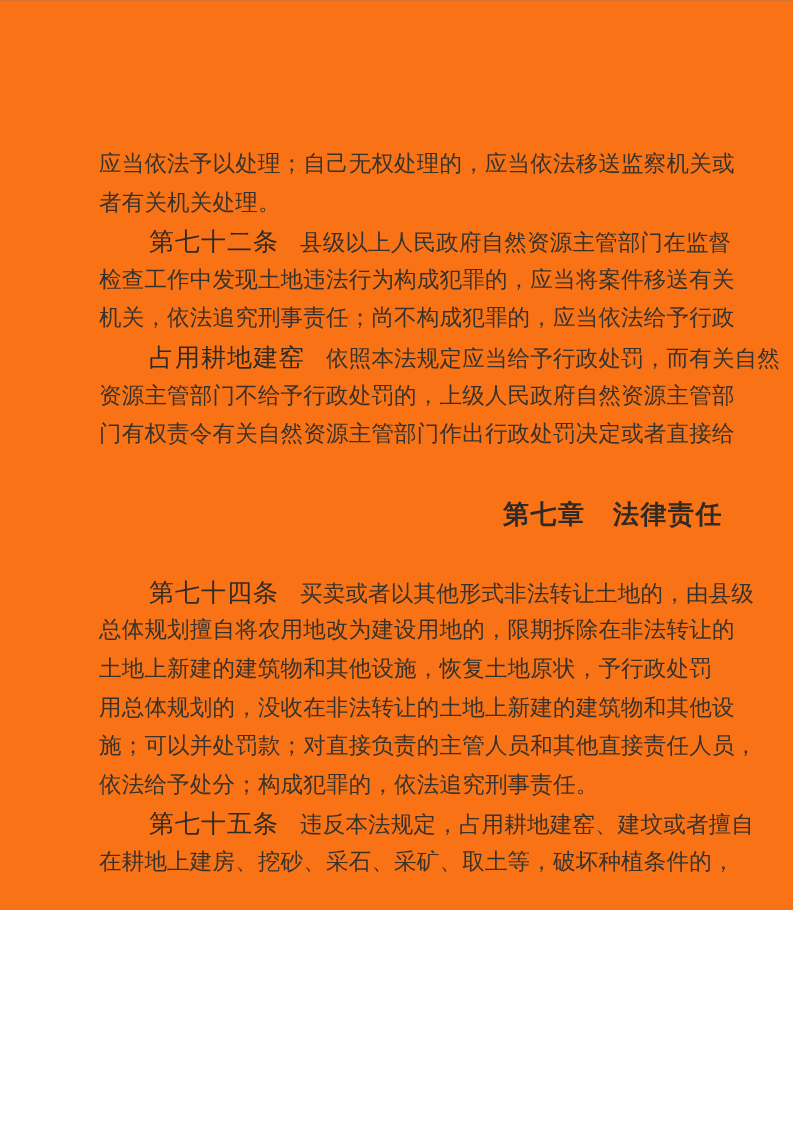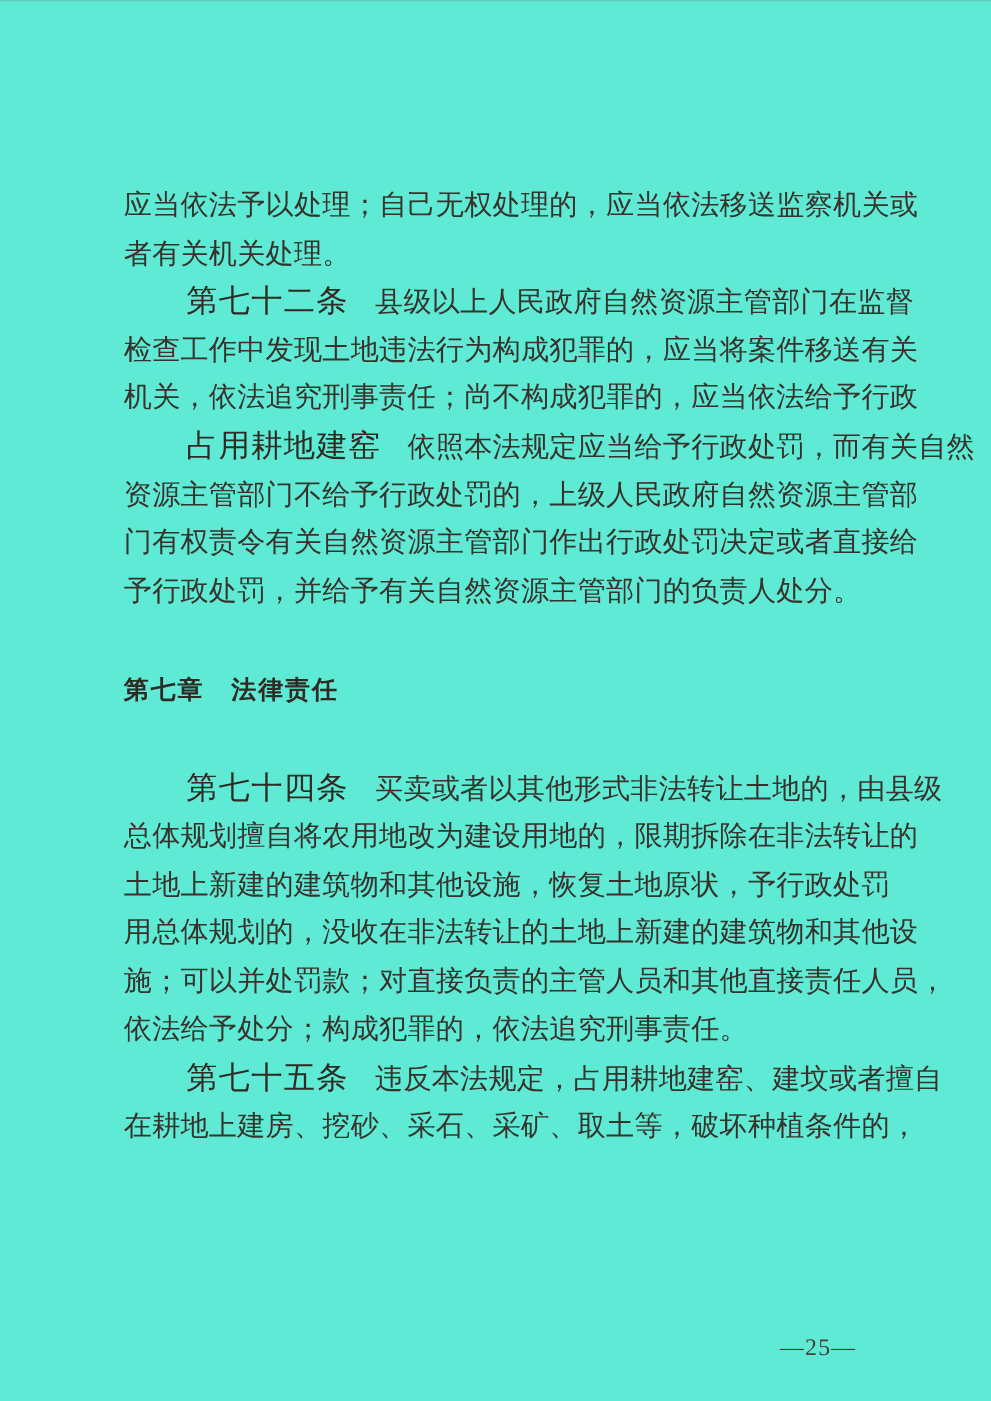--- a/index.html
+++ b/index.html
@@ -3,22 +3,22 @@
 <meta charset="utf-8">
 <style>
   html, body {
     margin: 0;
     padding: 0;
     background: #ffffff;
   }
   .page {
     position: relative;
     width: 793px;
-    height: 1121px;
-    background: #5eead4;
+    height: 910px;
+    background: #f97316;
     font-family: "Liberation Serif", "DejaVu Serif", serif;
     color: #37332c;
     overflow: hidden;
   }
   
   .scan-edge {
     position: absolute;
     top: 0; left: 0;
     width: 100%; height: 1px;
     background: rgba(120,120,120,0.25);
@@ -44,24 +44,24 @@
     font-weight: 400;
     font-size: 25px;
     letter-spacing: 1px;
     margin-right: 21px;
     color: #2f2b24;
   }
   .chapter-heading {
     height: 39px;
     line-height: 39px;
     margin: 41px 0 39px 0;
-    text-align: left;
+    text-align: right;
     font-family: Liberation Serif, serif;
     font-weight: 700;
-    font-size: 20px;
+    font-size: 26px;
     letter-spacing: 1.5px;
     color: #2f2b24;
   }
   .page-number {
     position: absolute;
     top: 1068px;
     right: 108px;
     font-size: 19px;
     letter-spacing: 1px;
     color: #45403a;
@@ -82,21 +82,20 @@
       <span class="art-num">第七十二条</span><span>县级以上人民政府自然资源主管部门在监督</span>
     </div>
     <div class="line">检查工作中发现土地违法行为构成犯罪的，应当将案件移送有关</div>
     <div class="line">机关，依法追究刑事责任；尚不构成犯罪的，应当依法给予行政</div>
 
     <div class="line indent">
       <span class="art-num">占用耕地建窑</span><span>依照本法规定应当给予行政处罚，而有关自然</span>
     </div>
     <div class="line">资源主管部门不给予行政处罚的，上级人民政府自然资源主管部</div>
     <div class="line">门有权责令有关自然资源主管部门作出行政处罚决定或者直接给</div>
-    <div class="line">予行政处罚，并给予有关自然资源主管部门的负责人处分。</div>
 
     <div class="chapter-heading">第七章　法律责任</div>
 
     <div class="line indent">
       <span class="art-num">第七十四条</span><span>买卖或者以其他形式非法转让土地的，由县级</span>
     </div>
     <div class="line">总体规划擅自将农用地改为建设用地的，限期拆除在非法转让的</div>
     <div class="line">土地上新建的建筑物和其他设施，恢复土地原状，予行政处罚</div>
     <div class="line">用总体规划的，没收在非法转让的土地上新建的建筑物和其他设</div>
     <div class="line">施；可以并处罚款；对直接负责的主管人员和其他直接责任人员，</div>

